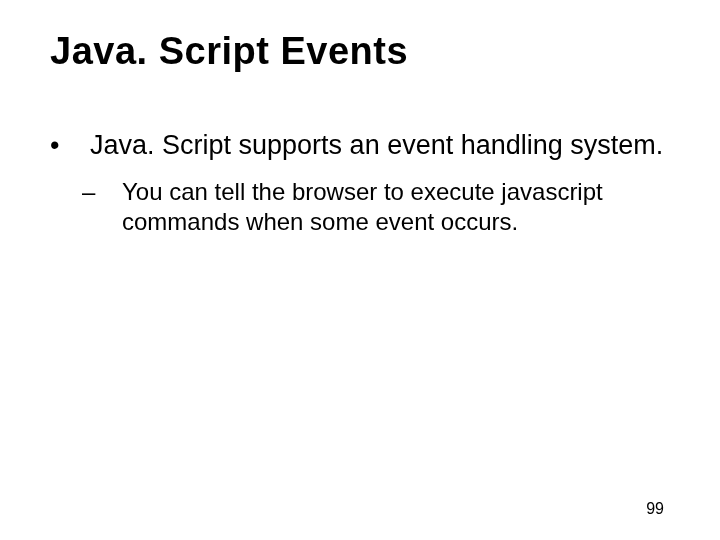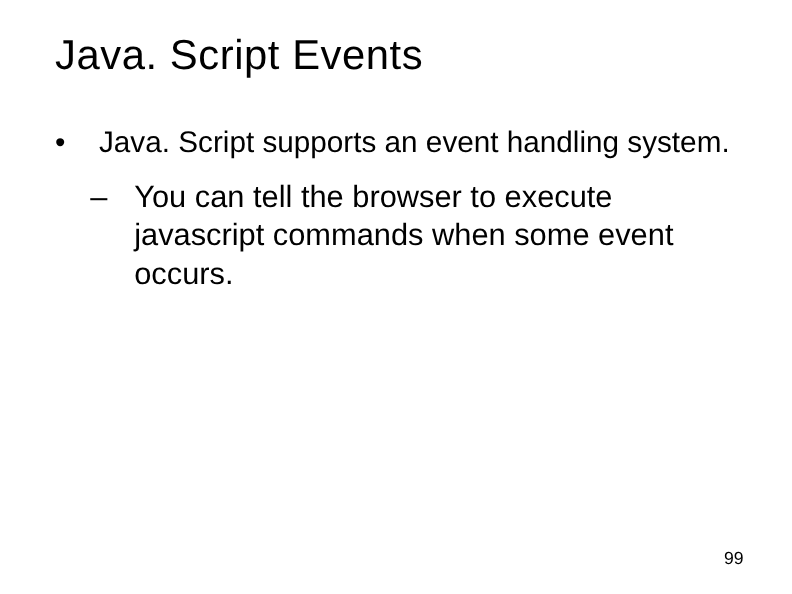--- a/index.html
+++ b/index.html
@@ -14,55 +14,55 @@
   }
   .slide {
     box-sizing: border-box;
     width: 720px;
     height: 540px;
     padding: 30px 50px 20px 50px;
     position: relative;
   }
   .title {
     font-size: 38px;
-    font-weight: 400;
-    margin: 0 0 40px 0;
+    font-weight: 700;
+    margin: 0 0 56px 0;
     letter-spacing: 0.5px;
   }
   .level1 {
     font-size: 27px;
     line-height: 1.25;
     margin-left: 20px;
     text-indent: -20px;
     padding-left: 20px;
     margin-bottom: 14px;
   }
   .level1 .bullet {
     display: inline-block;
     width: 20px;
   }
   .level2 {
-    font-size: 28px;
+    font-size: 24px;
     line-height: 1.25;
     margin-left: 52px;
     text-indent: -20px;
     padding-left: 20px;
     margin-bottom: 4px;
   }
   .level2 .dash {
     display: inline-block;
     width: 20px;
   }
   .italic {
     font-style: italic;
   }
   .pagenum {
     position: absolute;
     bottom: 22px;
-    right: 44px;
+    right: 56px;
     font-size: 16px;
   }
 </style>
 </head>
 <body>
 
 <div class="slide">
 
   <h1 class="title">Java. Script Events</h1>
 

